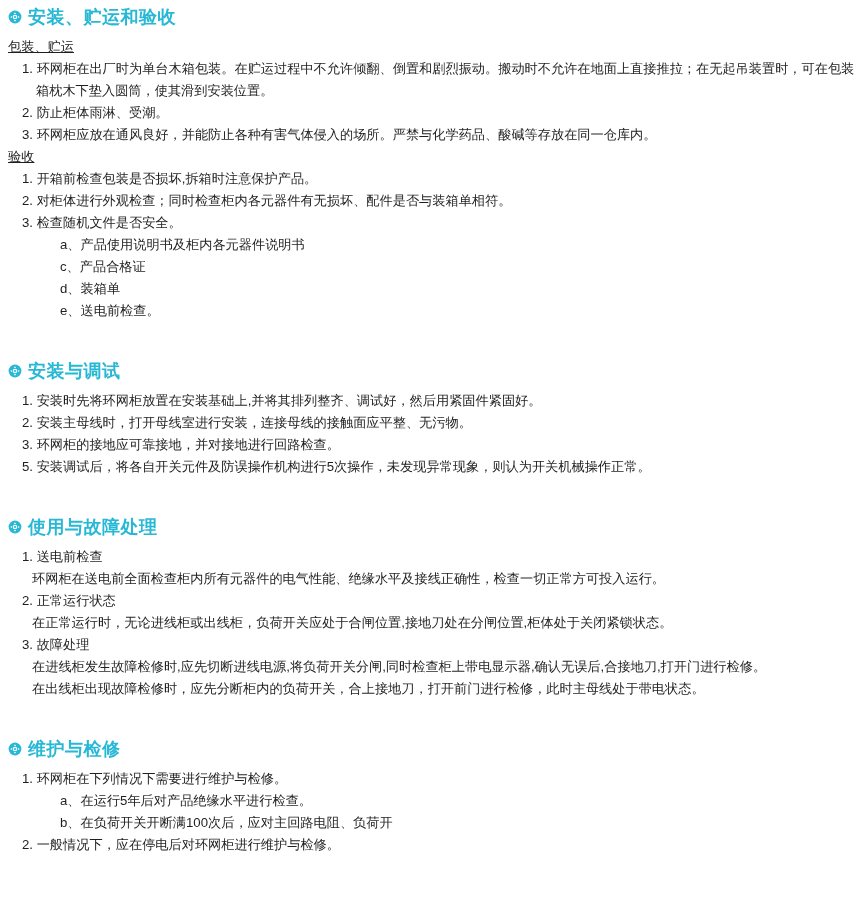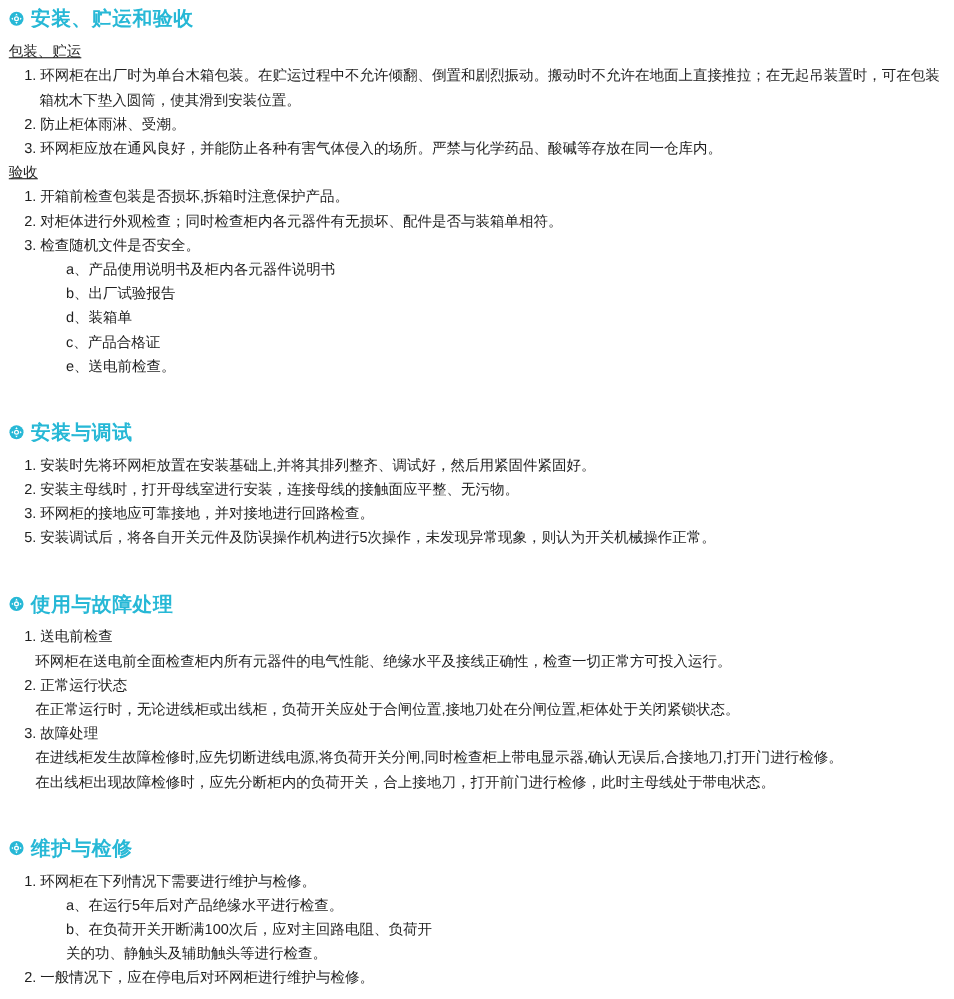--- a/index.html
+++ b/index.html
@@ -84,23 +84,22 @@
     <div class="body-text">
       <div class="line lvl0">包装、贮运</div>
       <div class="line lvl1">1. 环网柜在出厂时为单台木箱包装。在贮运过程中不允许倾翻、倒置和剧烈振动。搬动时不允许在地面上直接推拉；在无起吊装置时，可在包装箱枕木下垫入圆筒，使其滑到安装位置。</div>
       <div class="line lvl1">2. 防止柜体雨淋、受潮。</div>
       <div class="line lvl1">3. 环网柜应放在通风良好，并能防止各种有害气体侵入的场所。严禁与化学药品、酸碱等存放在同一仓库内。</div>
       <div class="line lvl0">验收</div>
       <div class="line lvl1">1. 开箱前检查包装是否损坏,拆箱时注意保护产品。</div>
       <div class="line lvl1">2. 对柜体进行外观检查；同时检查柜内各元器件有无损坏、配件是否与装箱单相符。</div>
       <div class="line lvl1">3. 检查随机文件是否安全。</div>
       <div class="line lvl2">a、产品使用说明书及柜内各元器件说明书</div>
-      <div class="line lvl2">b、出厂试验报告</div>
+      <div class="line lvl2">c、产品合格证</div>
       <div class="line lvl2">d、装箱单</div>
-      <div class="line lvl2">c、产品合格证</div>
       <div class="line lvl2">e、送电前检查。</div>
     </div>
   </div>
 
   <div class="gap-lg"></div>
 
   <div class="section">
     <div class="section-head">
       <span class="sec-icon">
         <svg width="14" height="14" viewBox="0 0 14 14" aria-hidden="true">
@@ -165,18 +164,17 @@
           <circle cx="7" cy="7" r="2.3" fill="#ffffff"></circle>
           <circle cx="7" cy="7" r="1.1" fill="#27b8d6"></circle>
         </svg>
       </span>
       <span class="section-title">维护与检修</span>
     </div>
     <div class="body-text">
       <div class="line lvl1">1. 环网柜在下列情况下需要进行维护与检修。</div>
       <div class="line lvl2">a、在运行5年后对产品绝缘水平进行检查。</div>
       <div class="line lvl2">b、在负荷开关开断满100次后，应对主回路电阻、负荷开</div>
-      <div class="line lvl4">关的功、静触头及辅助触头等进行检查。</div>
       <div class="line lvl1">2. 一般情况下，应在停电后对环网柜进行维护与检修。</div>
     </div>
   </div>
 
 </div>
 
 </body></html>

